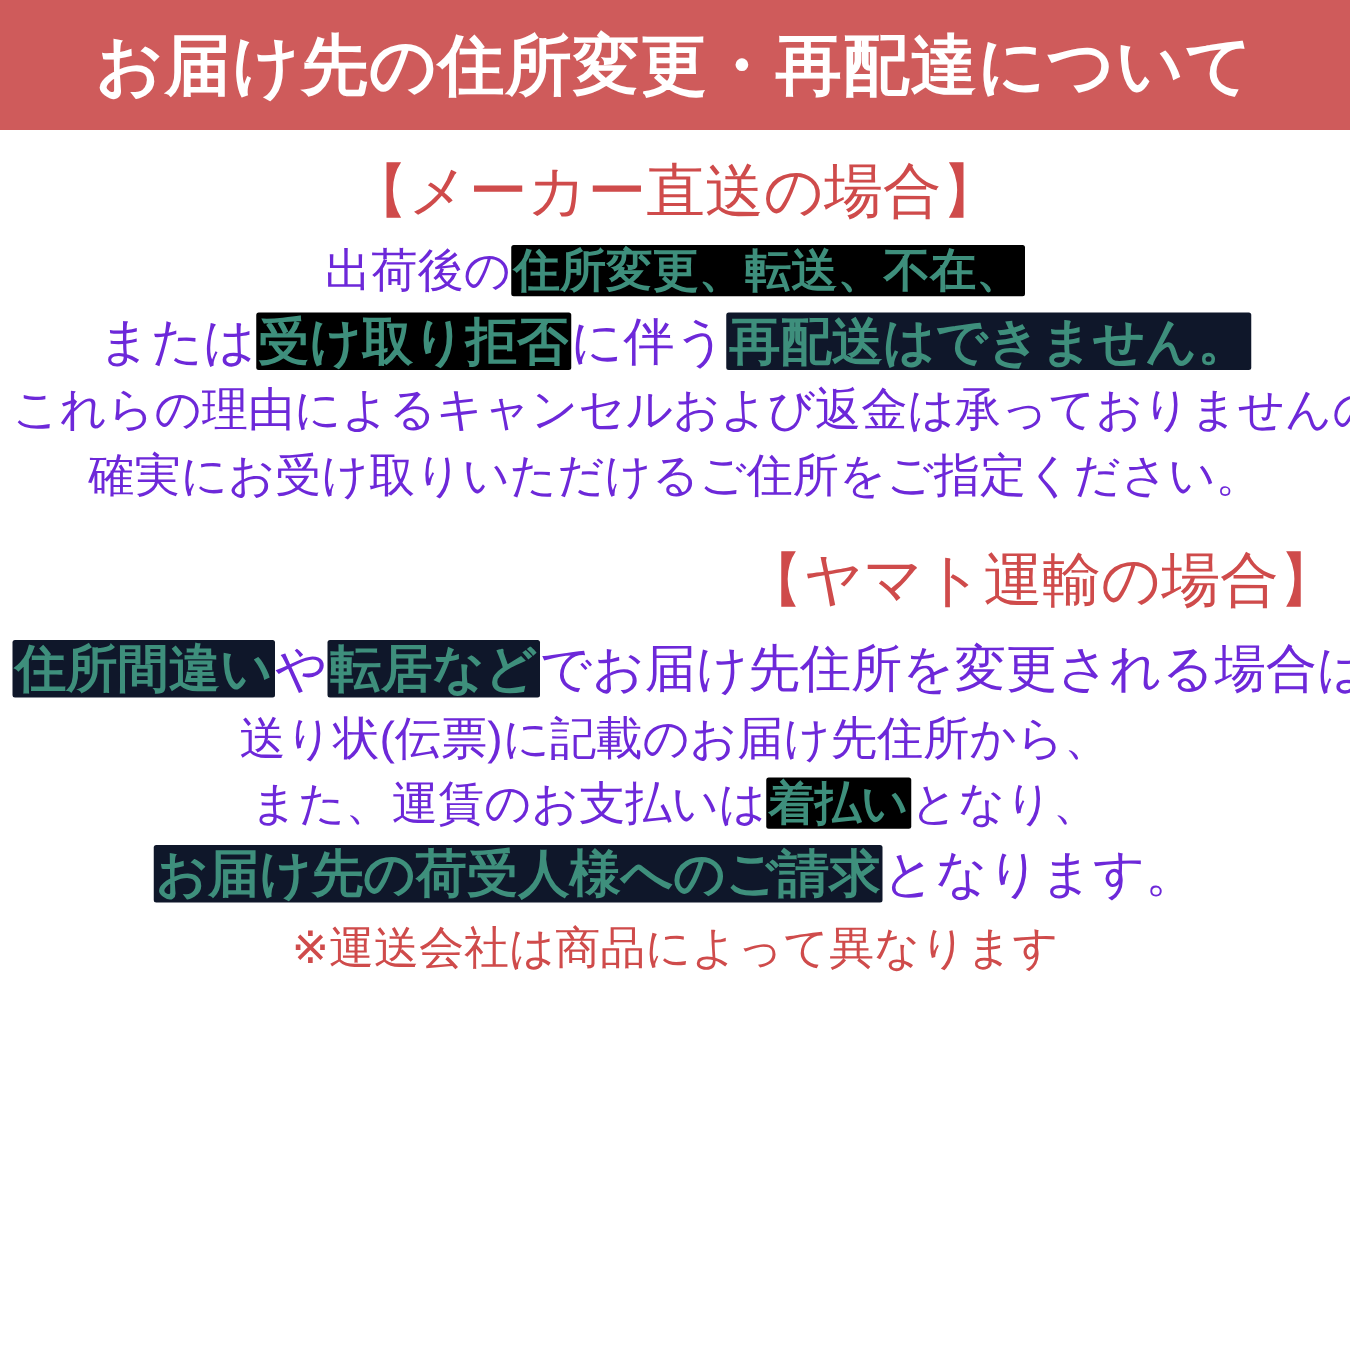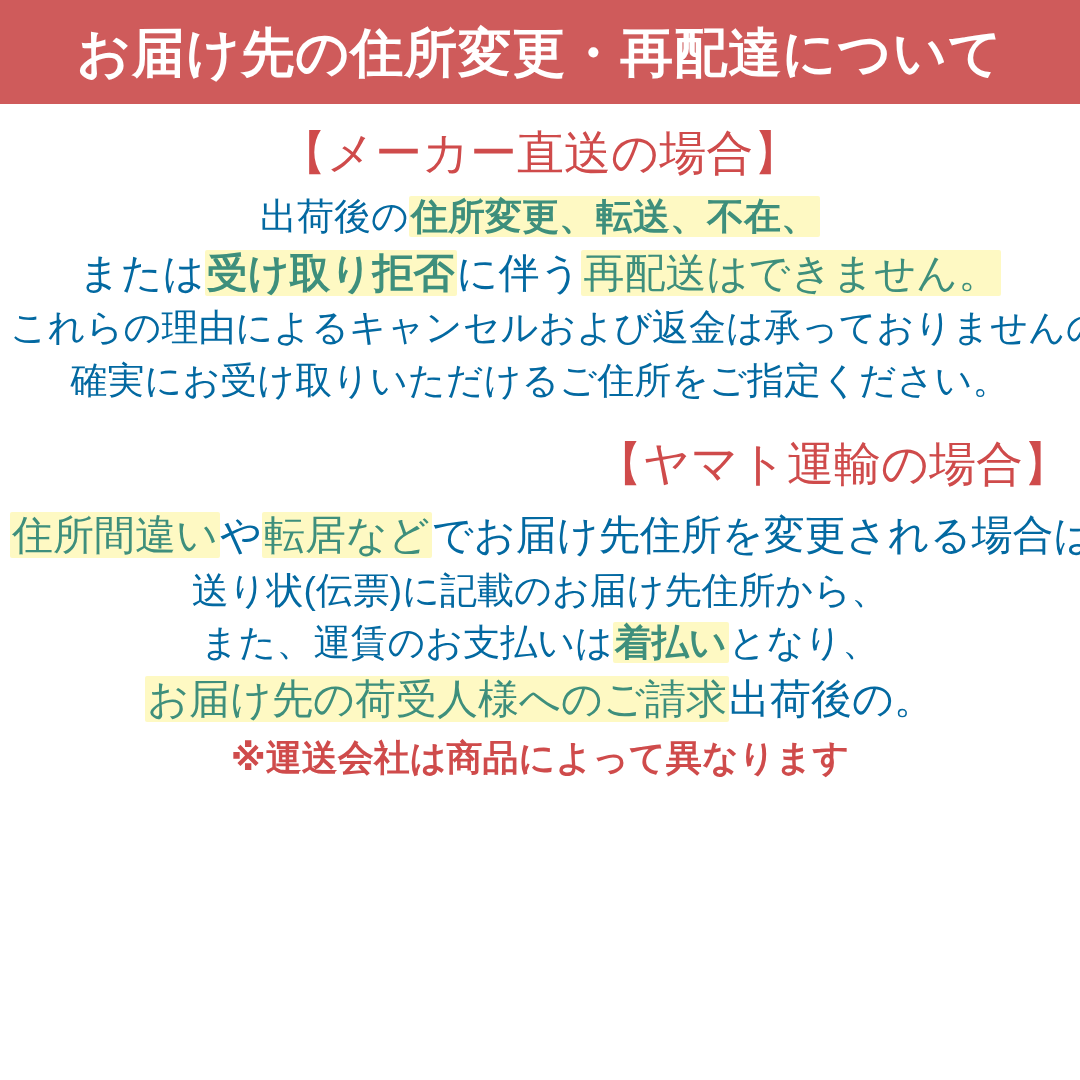--- a/index.html
+++ b/index.html
@@ -67,41 +67,41 @@
     line-height: 1.42;
     white-space: nowrap;
     margin: 0;
   }
   .line.big {
     font-size: 41px;
   }
   .line.note {
     color: #cf4b4b;
     font-size: 36px;
-    font-weight: 700;
+    font-weight: 400;
     margin-top: 4px;
   }
 
   
   .hl-green {
     color: #3e8f7c;
     font-weight: 700;
-    background: #fef9c3;
+    background: #000000;
     padding: 0 2px;
     border-radius: 2px;
   }
   .hl-pink {
     color: #3e8f7c;
-    font-weight: 400;
-    background: #fef9c3;
+    font-weight: 700;
+    background: #0f172a;
     padding: 0 2px;
     border-radius: 2px;
   }
   .plain-dark {
-    color: #0369a1;
+    color: #6d28d9;
   }
 </style>
 </head>
 <body>
 
 <div class="page">
 
   <div class="header">
     <div class="header-title">お届け先の住所変更・再配達について</div>
   </div>
@@ -136,20 +136,20 @@
     <p class="line">
       <span class="plain-dark">送り状(伝票)に記載のお届け先住所から、</span>
     </p>
 
 
     <p class="line">
       <span class="plain-dark">また、運賃のお支払いは</span><span class="hl-green">着払い</span><span class="plain-dark">となり、</span>
     </p>
 
     <p class="line big">
-      <span class="hl-pink">お届け先の荷受人様へのご請求</span><span class="plain-dark">出荷後の。</span>
+      <span class="hl-pink">お届け先の荷受人様へのご請求</span><span class="plain-dark">となります。</span>
     </p>
 
 
     <p class="line note">※運送会社は商品によって異なります</p>
 
   </div>
 </div>
 
 </body></html>

